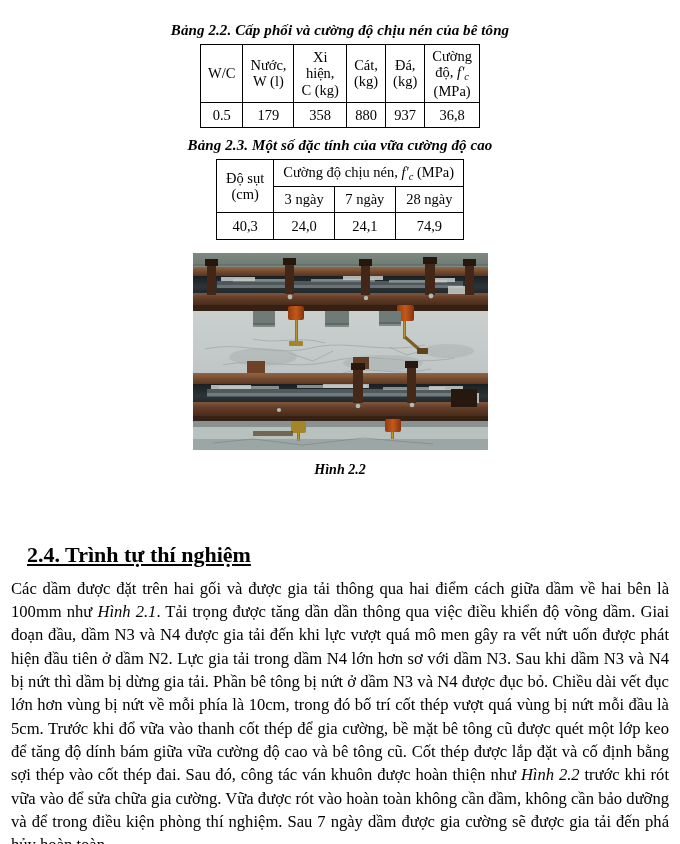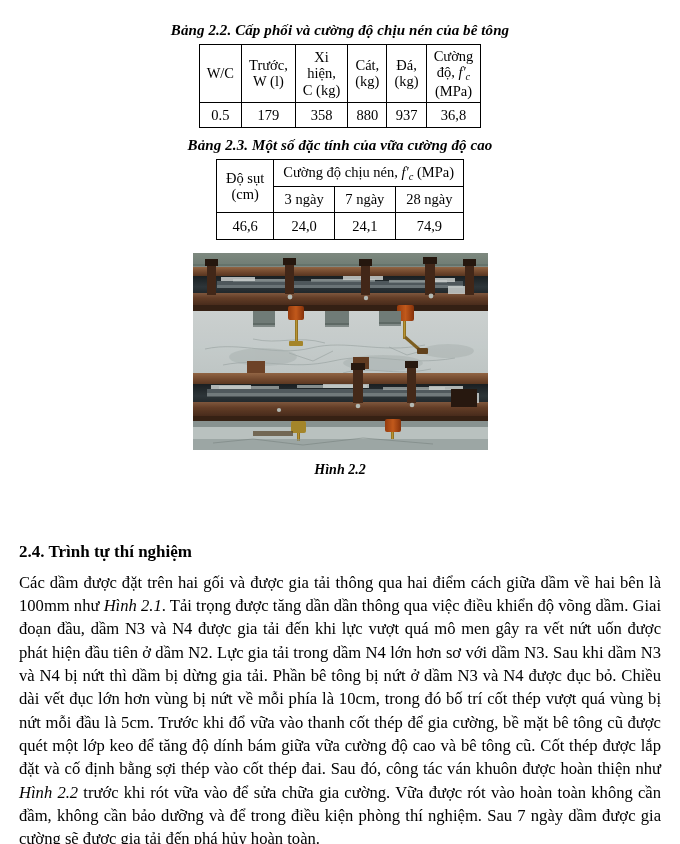--- a/index.html
+++ b/index.html
@@ -15,21 +15,21 @@
     color: #000000;
     overflow: hidden;
     position: relative;
   }
 
   .page {
     width: 680px;
     height: 672px;
     position: relative;
     box-sizing: border-box;
-    padding: 0 16px;
+    padding: 0 8px;
   }
 
   
   .tbl-caption {
     text-align: center;
     font-style: italic;
     font-weight: bold;
     font-size: 15px;
     letter-spacing: 0.1px;
   }
@@ -93,23 +93,24 @@
     margin-top: 12px;
     font-style: italic;
     font-weight: bold;
     font-size: 14px;
     text-align: center;
   }
 
   
   .section-heading {
     font-weight: bold;
-    font-size: 17px;
+    font-size: 22px;
     margin-top: 64px;
-    margin-left: 3px;
+    margin-left: 19px;
+    text-decoration: underline;
   }
   .body-par {
     margin-top: 9px;
     margin-left: 3px;
     margin-right: 3px;
     font-size: 16.6px;
     line-height: 1.405;
     text-align: justify;
     text-justify: inter-word;
   }
@@ -123,21 +124,21 @@
   <div class="tbl-caption" id="caption-22">Bảng 2.2. Cấp phối và cường độ chịu nén của bê tông</div>
 
   <div class="tbl-wrap">
     <table class="doc-table" id="table-22">
       <tbody>
         <tr>
           <td class="hdr-cell">
             <span class="hdr-line">W/C</span>
           </td>
           <td class="hdr-cell">
-            <span class="hdr-line">Trước,</span>
+            <span class="hdr-line">Nước,</span>
             <span class="hdr-line">W (l)</span>
           </td>
           <td class="hdr-cell">
             <span class="hdr-line">Xi</span>
             <span class="hdr-line">hiện,</span>
             <span class="hdr-line">C (kg)</span>
           </td>
           <td class="hdr-cell">
             <span class="hdr-line">Cát,</span>
             <span class="hdr-line">(kg)</span>
@@ -177,21 +178,21 @@
           <td class="hdr-cell" colspan="3">
             <span class="hdr-line"><span>Cường độ chịu nén,</span><span class="fprime"> <span>f</span>'<span class="sub">c</span></span> <span>(MPa)</span></span>
           </td>
         </tr>
         <tr>
           <td class="hdr-cell">3 ngày</td>
           <td class="hdr-cell">7 ngày</td>
           <td class="hdr-cell">28 ngày</td>
         </tr>
         <tr>
-          <td class="val-cell">46,6</td>
+          <td class="val-cell">40,3</td>
           <td class="val-cell">24,0</td>
           <td class="val-cell">24,1</td>
           <td class="val-cell">74,9</td>
         </tr>
       </tbody>
     </table>
   </div>
 
   <div class="figure-block">
     <div class="photo">

